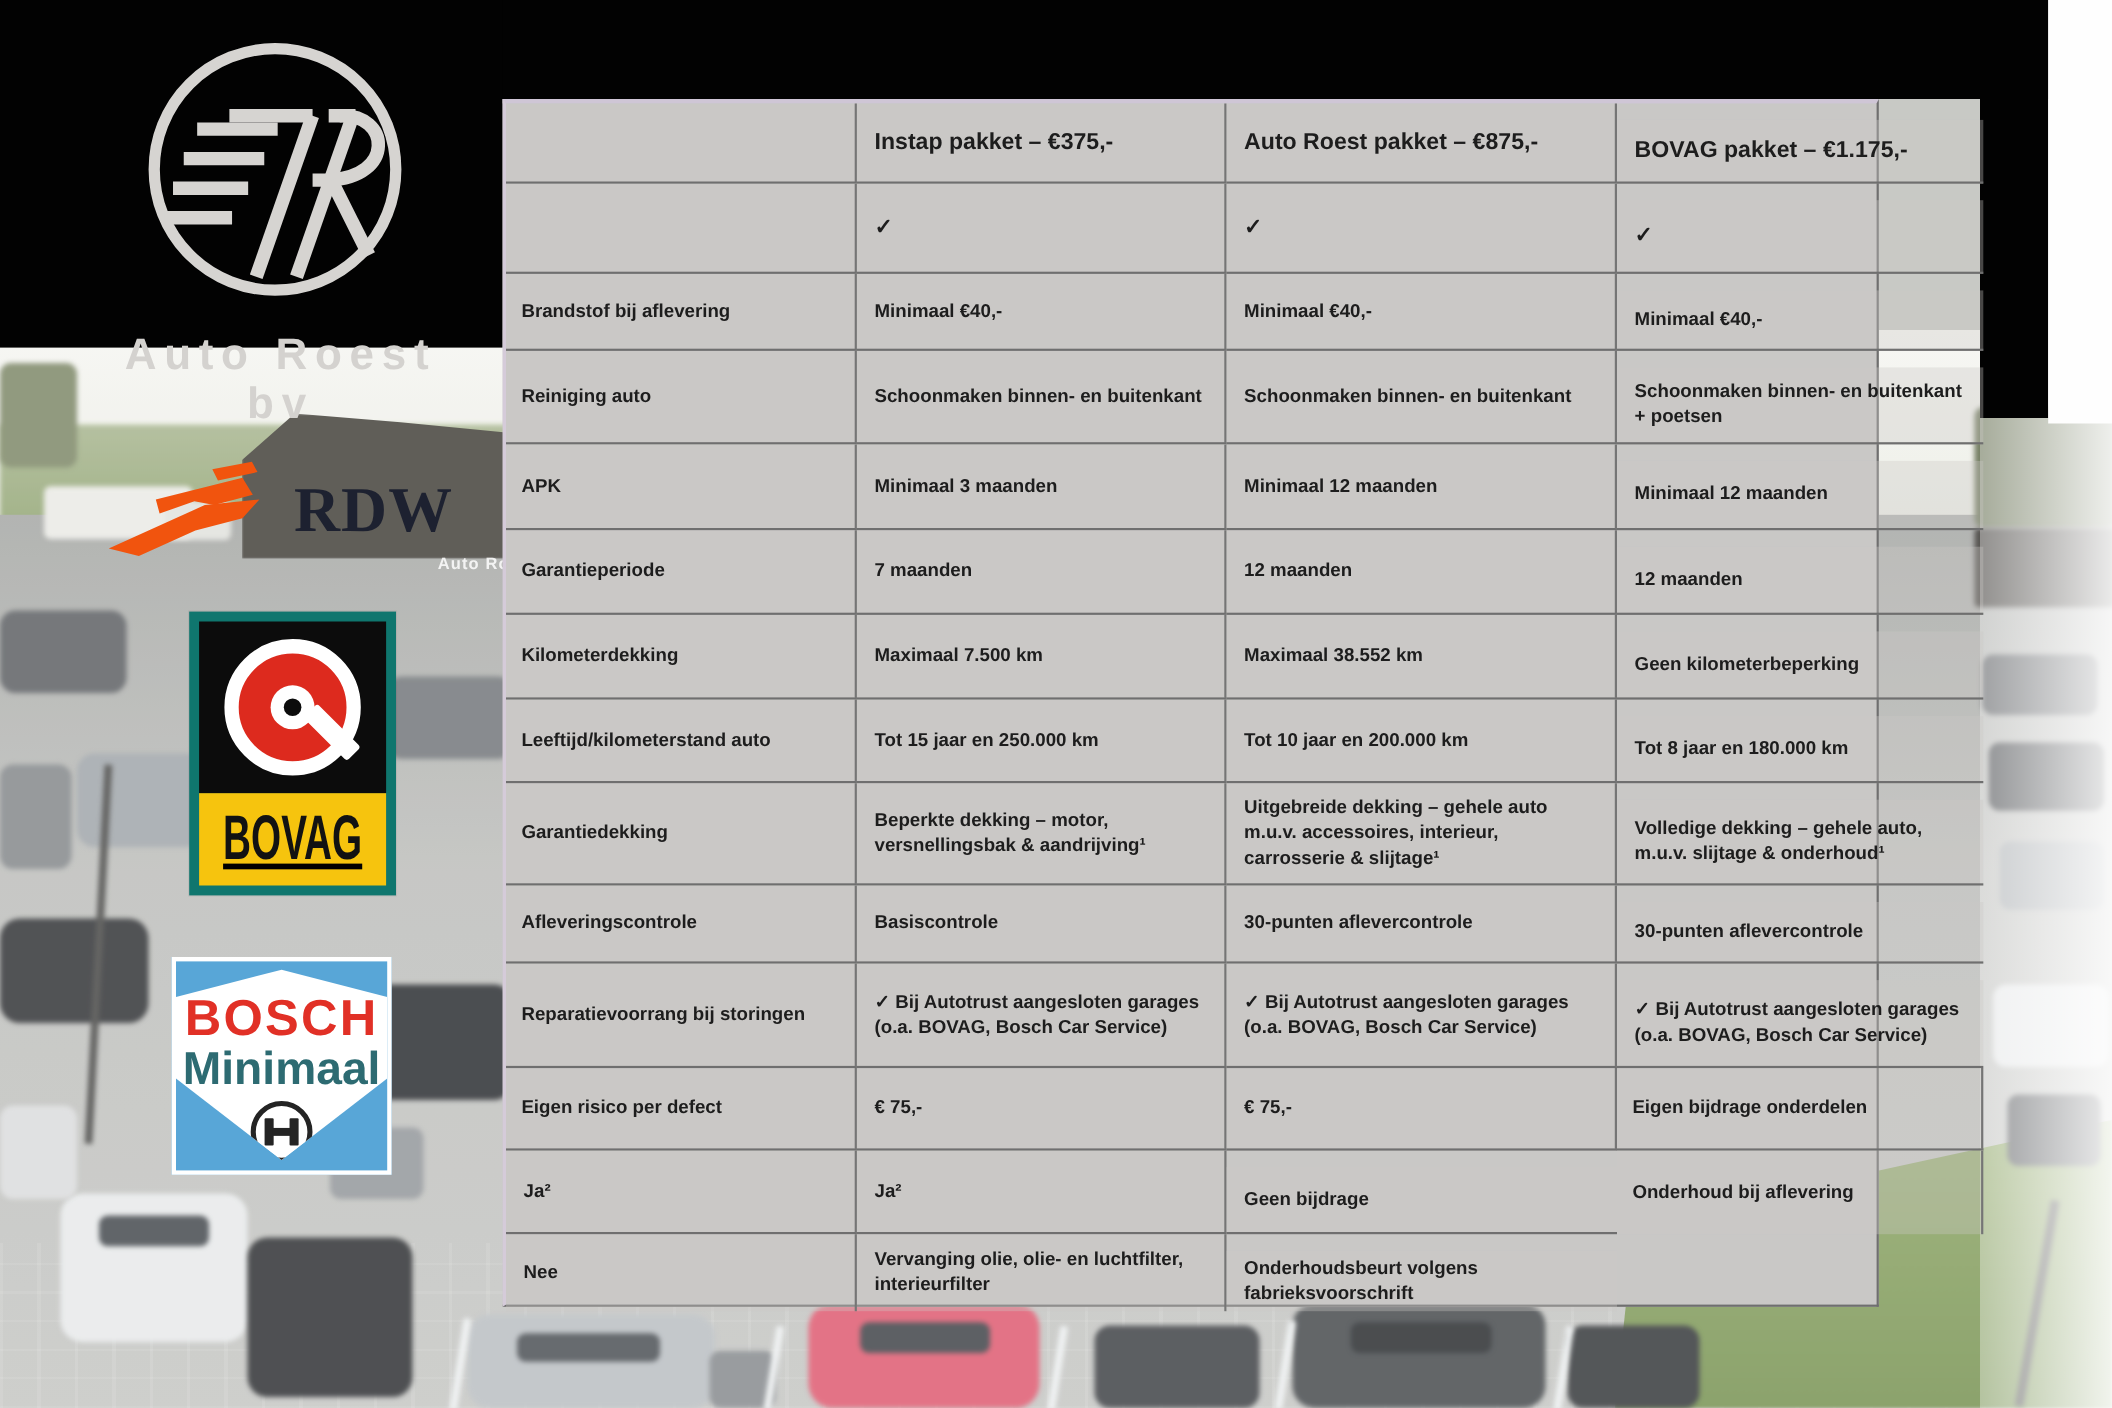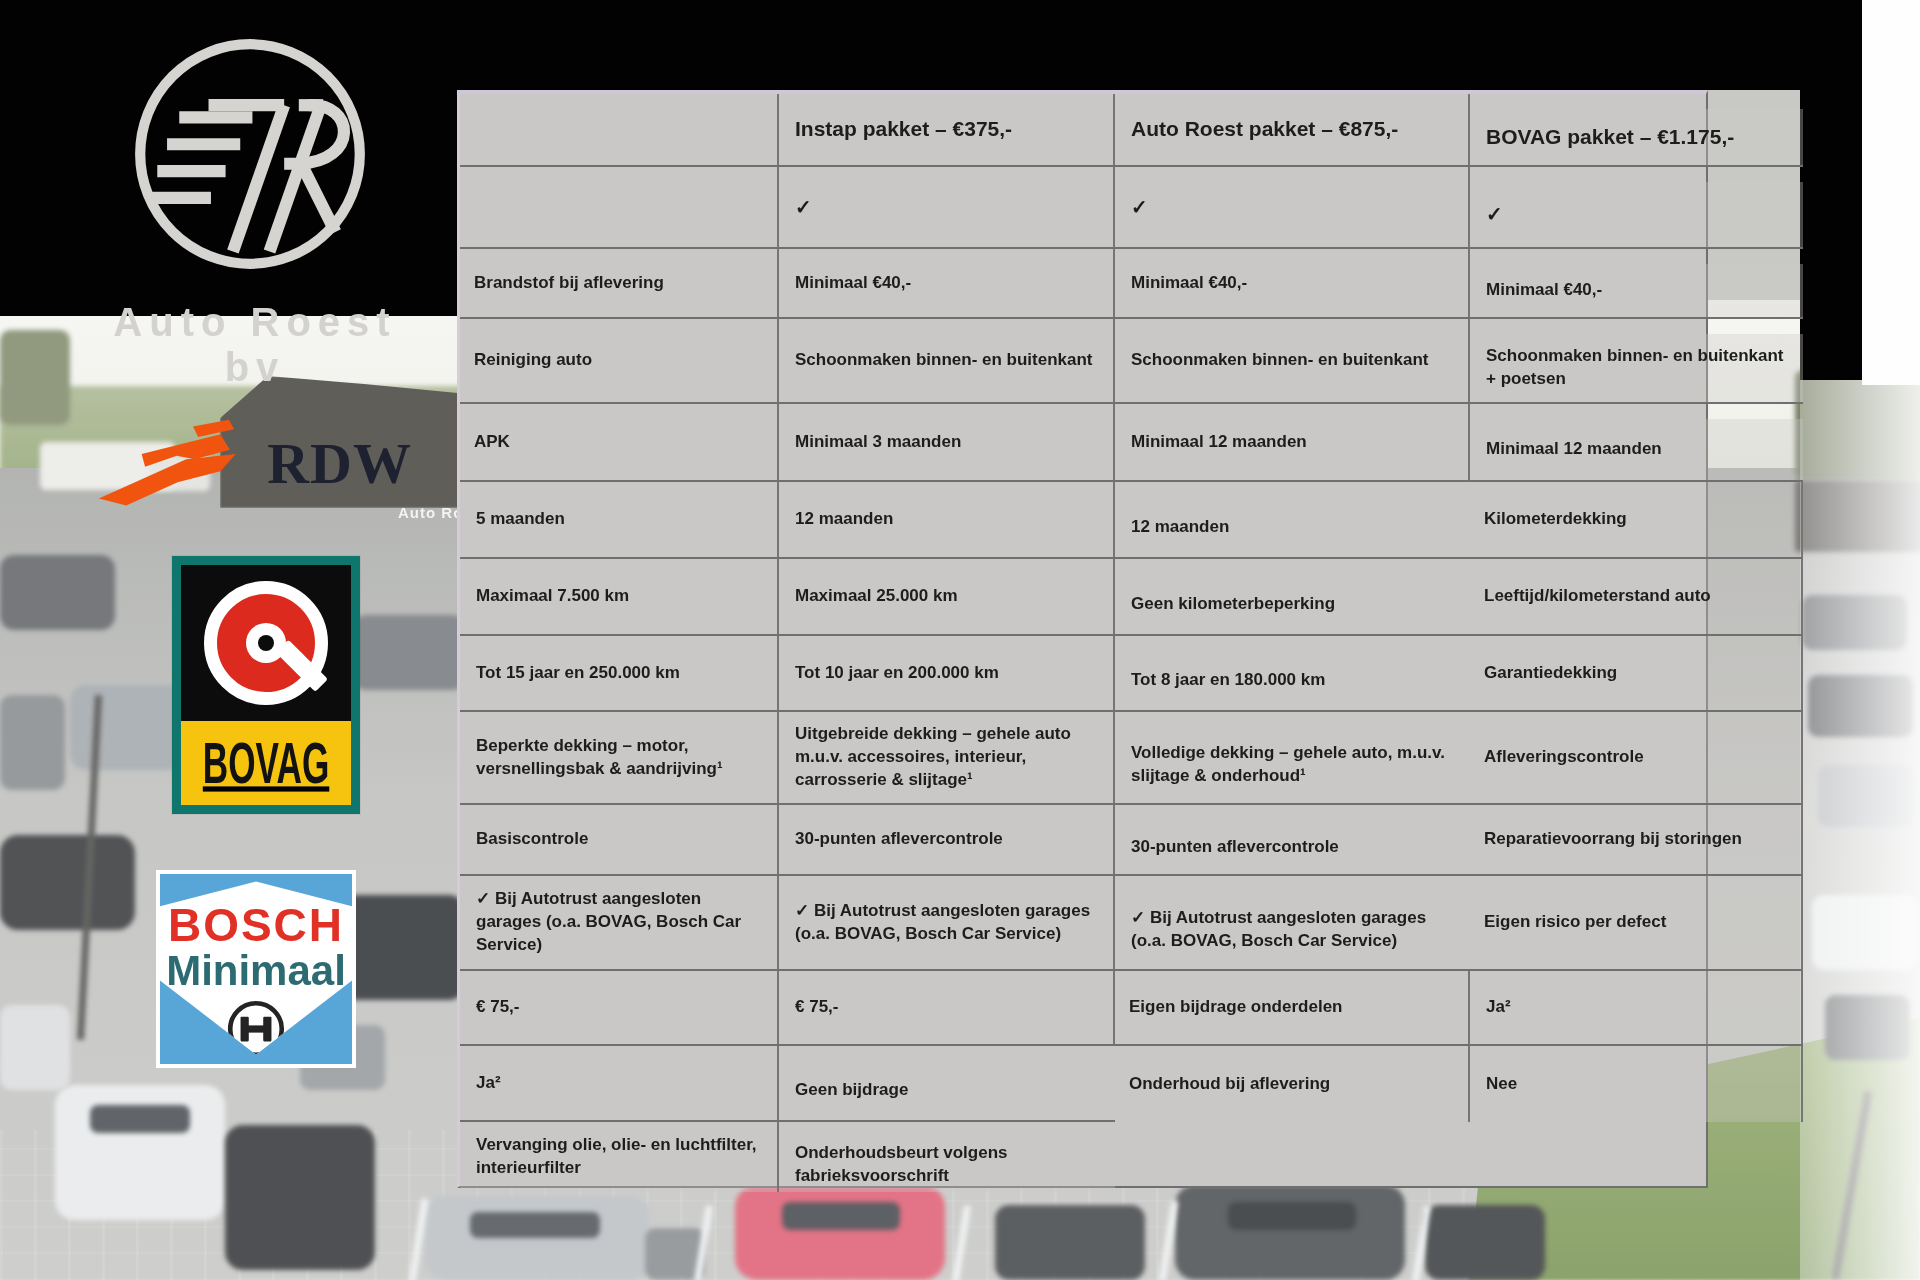--- a/index.html
+++ b/index.html
@@ -227,26 +227,27 @@
       <div class="cell ">Minimaal €40,-</div>
       <div class="cell lastcol">Minimaal €40,-</div>
       <div class="cell rowlabel">Reiniging auto</div>
       <div class="cell ">Schoonmaken binnen- en buitenkant</div>
       <div class="cell ">Schoonmaken binnen- en buitenkant</div>
       <div class="cell lastcol">Schoonmaken binnen- en buitenkant + poetsen</div>
       <div class="cell rowlabel">APK</div>
       <div class="cell ">Minimaal 3 maanden</div>
       <div class="cell ">Minimaal 12 maanden</div>
       <div class="cell lastcol">Minimaal 12 maanden</div>
-      <div class="cell ">5 maanden</div>
+      <div class="cell rowlabel">Garantieperiode</div>
+      <div class="cell ">7 maanden</div>
       <div class="cell ">12 maanden</div>
       <div class="cell lastcol">12 maanden</div>
       <div class="cell rowlabel">Kilometerdekking</div>
       <div class="cell ">Maximaal 7.500 km</div>
-      <div class="cell ">Maximaal 25.000 km</div>
+      <div class="cell ">Maximaal 38.552 km</div>
       <div class="cell lastcol">Geen kilometerbeperking</div>
       <div class="cell rowlabel">Leeftijd/kilometerstand auto</div>
       <div class="cell ">Tot 15 jaar en 250.000 km</div>
       <div class="cell ">Tot 10 jaar en 200.000 km</div>
       <div class="cell lastcol">Tot 8 jaar en 180.000 km</div>
       <div class="cell rowlabel">Garantiedekking</div>
       <div class="cell ">Beperkte dekking – motor, versnellingsbak &amp; aandrijving¹</div>
       <div class="cell ">Uitgebreide dekking – gehele auto m.u.v. accessoires, interieur, carrosserie &amp; slijtage¹</div>
       <div class="cell lastcol">Volledige dekking – gehele auto, m.u.v. slijtage &amp; onderhoud¹</div>
       <div class="cell rowlabel">Afleveringscontrole</div>

